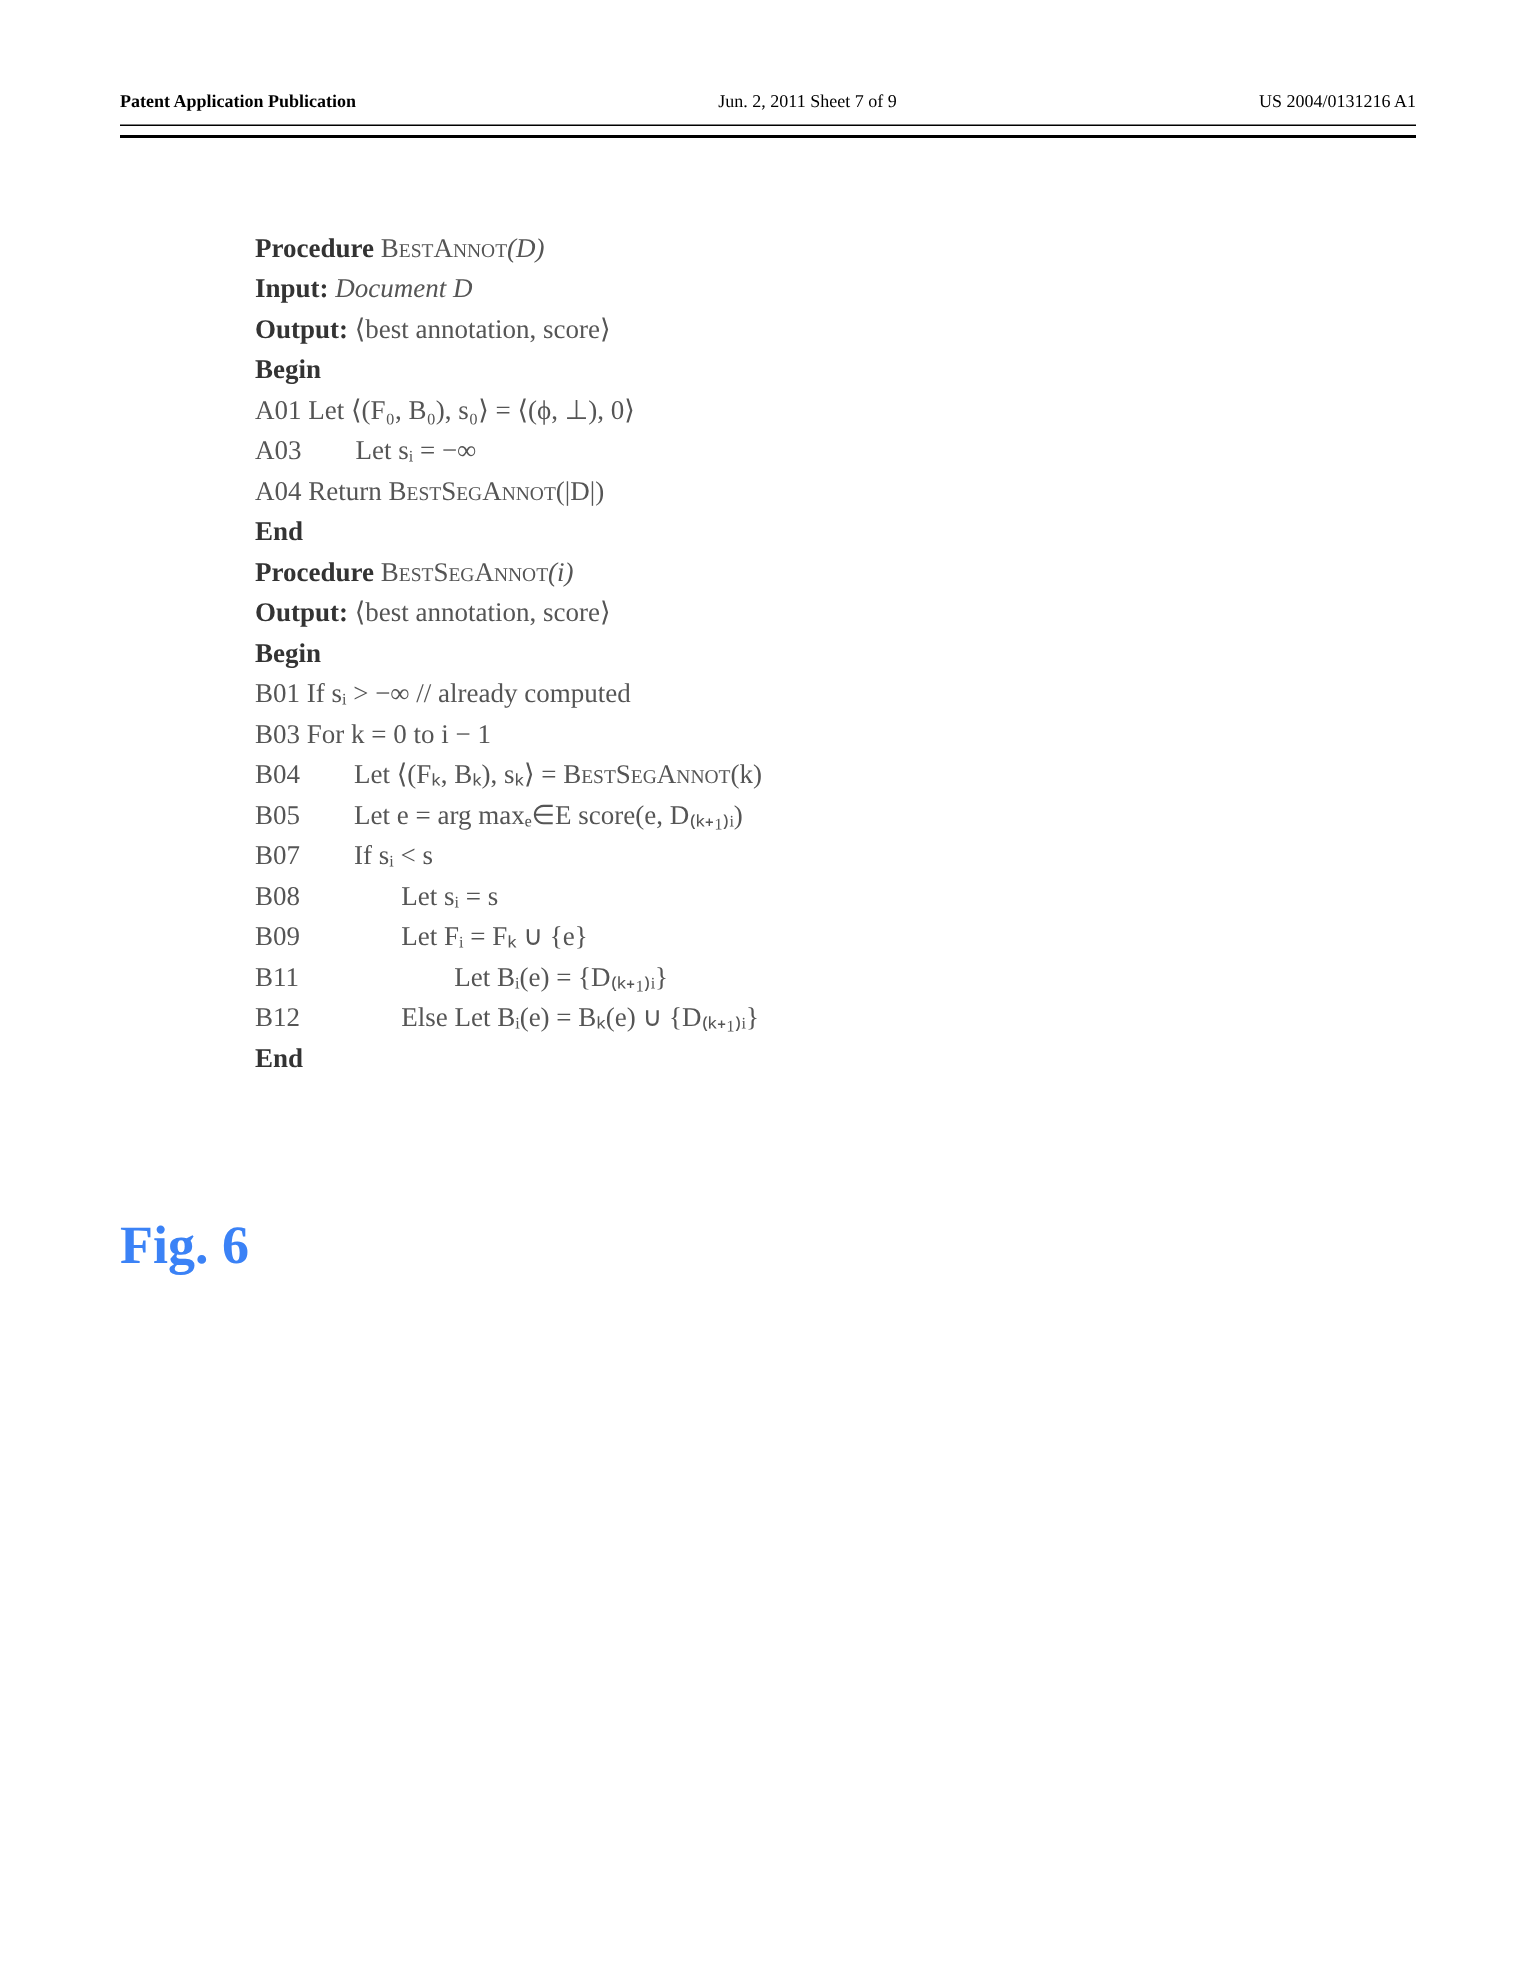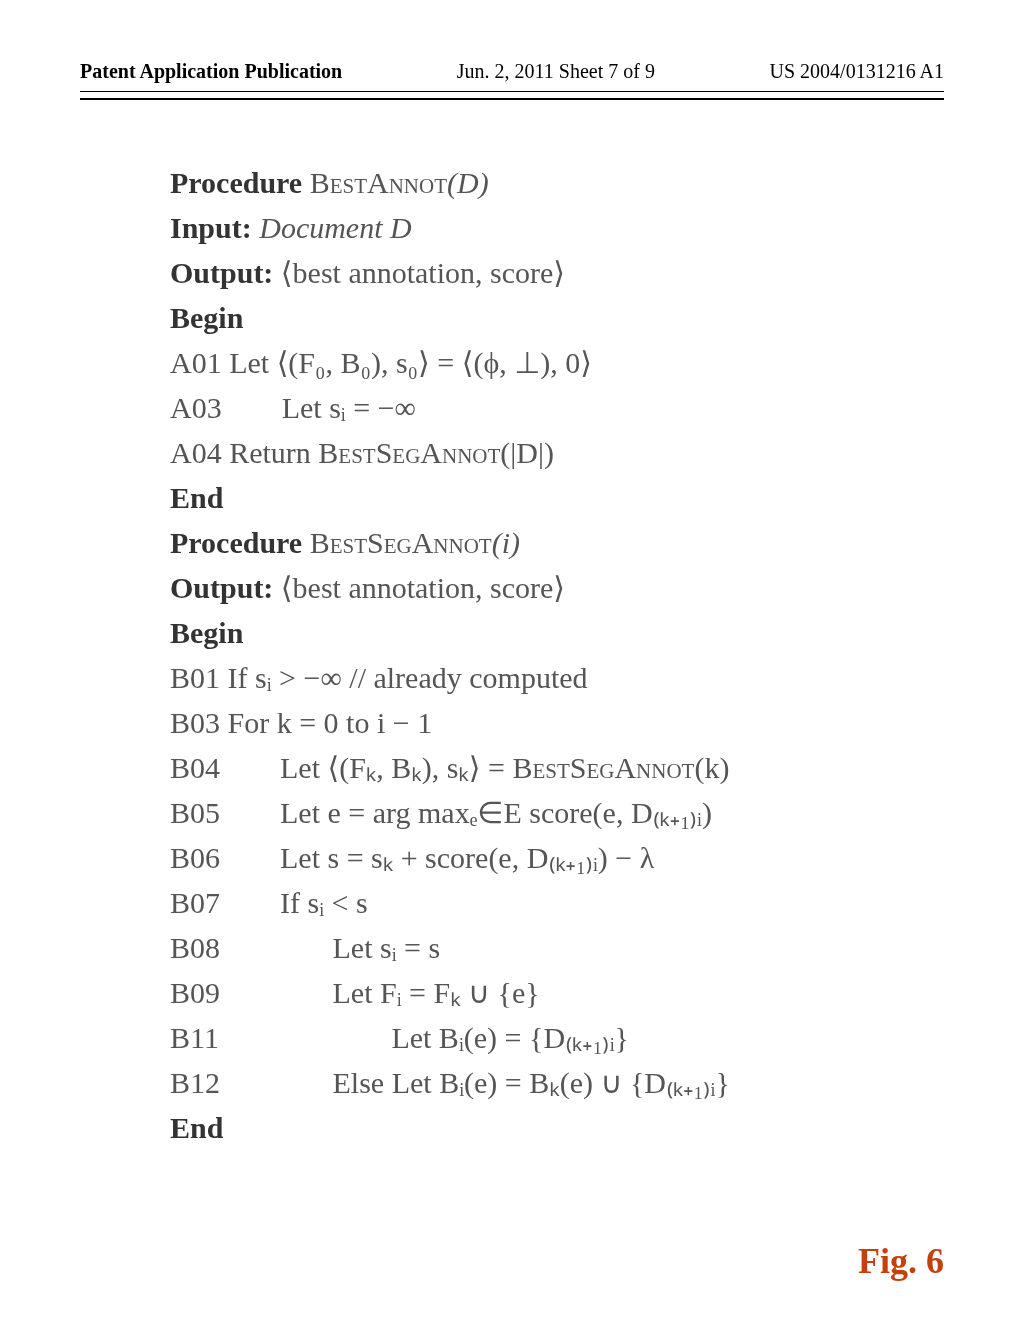--- a/index.html
+++ b/index.html
@@ -13,55 +13,55 @@
   }
   .page {
     width: 1024px;
     height: 1320px;
     padding: 60px 80px 40px 80px;
     box-sizing: border-box;
   }
   .header-row {
     display: flex;
     justify-content: space-between;
-    font-size: 20px;
+    font-size: 12px;
     padding-bottom: 8px;
     border-bottom: 1px solid #000;
     margin-bottom: 6px;
   }
   .header-left { font-weight: bold; }
   .header-mid { }
   .header-right { }
   .hr2 {
     border-top: 2px solid #000;
     margin-bottom: 60px;
   }
   .content {
     margin-left: 90px;
     margin-top: 60px;
-    font-size: 30px;
+    font-size: 18px;
     line-height: 1.5;
     color: #555;
     filter: blur(0.3px);
   }
   .line {
     white-space: pre;
   }
   .sc {
     font-variant: small-caps;
   }
   .it { font-style: italic; }
   .bold { font-weight: bold; color: #333; }
   .block2 { }
   .fig-caption {
-    text-align: right;
+    text-align: left;
     font-size: 36px;
     font-weight: bold;
     margin-top: 90px;
-    color: #c2410c;
+    color: #3b82f6;
   }
 </style>
 </head>
 <body>
 
 <div class="page">
 
   <div class="header-row">
     <div class="header-left">Patent Application Publication</div>
     <div class="header-mid">Jun. 2, 2011  Sheet 7 of 9</div>
@@ -81,21 +81,20 @@
     <div class="line bold">End</div>
 
     <div class="block2">
       <div class="line"><span class="bold">Procedure </span><span class="sc">BestSegAnnot</span><span class="it">(i)</span></div>
       <div class="line"><span class="bold">Output: </span><span>⟨best annotation, score⟩</span></div>
       <div class="line bold">Begin</div>
       <div class="line">B01 If sᵢ &gt; −∞ // already computed</div>
       <div class="line">B03 For k = 0 to i − 1</div>
       <div class="line"><span>B04        Let ⟨(Fₖ, Bₖ), sₖ⟩ = </span><span class="sc">BestSegAnnot</span><span>(k)</span></div>
       <div class="line">B05        Let e = arg maxₑ∈E score(e, D₍ₖ₊₁₎ᵢ)</div>
-      <div class="line">B06        Let s = sₖ + score(e, D₍ₖ₊₁₎ᵢ) − λ</div>
       <div class="line">B07        If sᵢ &lt; s</div>
       <div class="line">B08               Let sᵢ = s</div>
       <div class="line">B09               Let Fᵢ = Fₖ ∪ {e}</div>
       <div class="line">B11                       Let Bᵢ(e) = {D₍ₖ₊₁₎ᵢ}</div>
       <div class="line">B12               Else Let Bᵢ(e) = Bₖ(e) ∪ {D₍ₖ₊₁₎ᵢ}</div>
       <div class="line bold">End</div>
     </div>
 
   </div>
 

